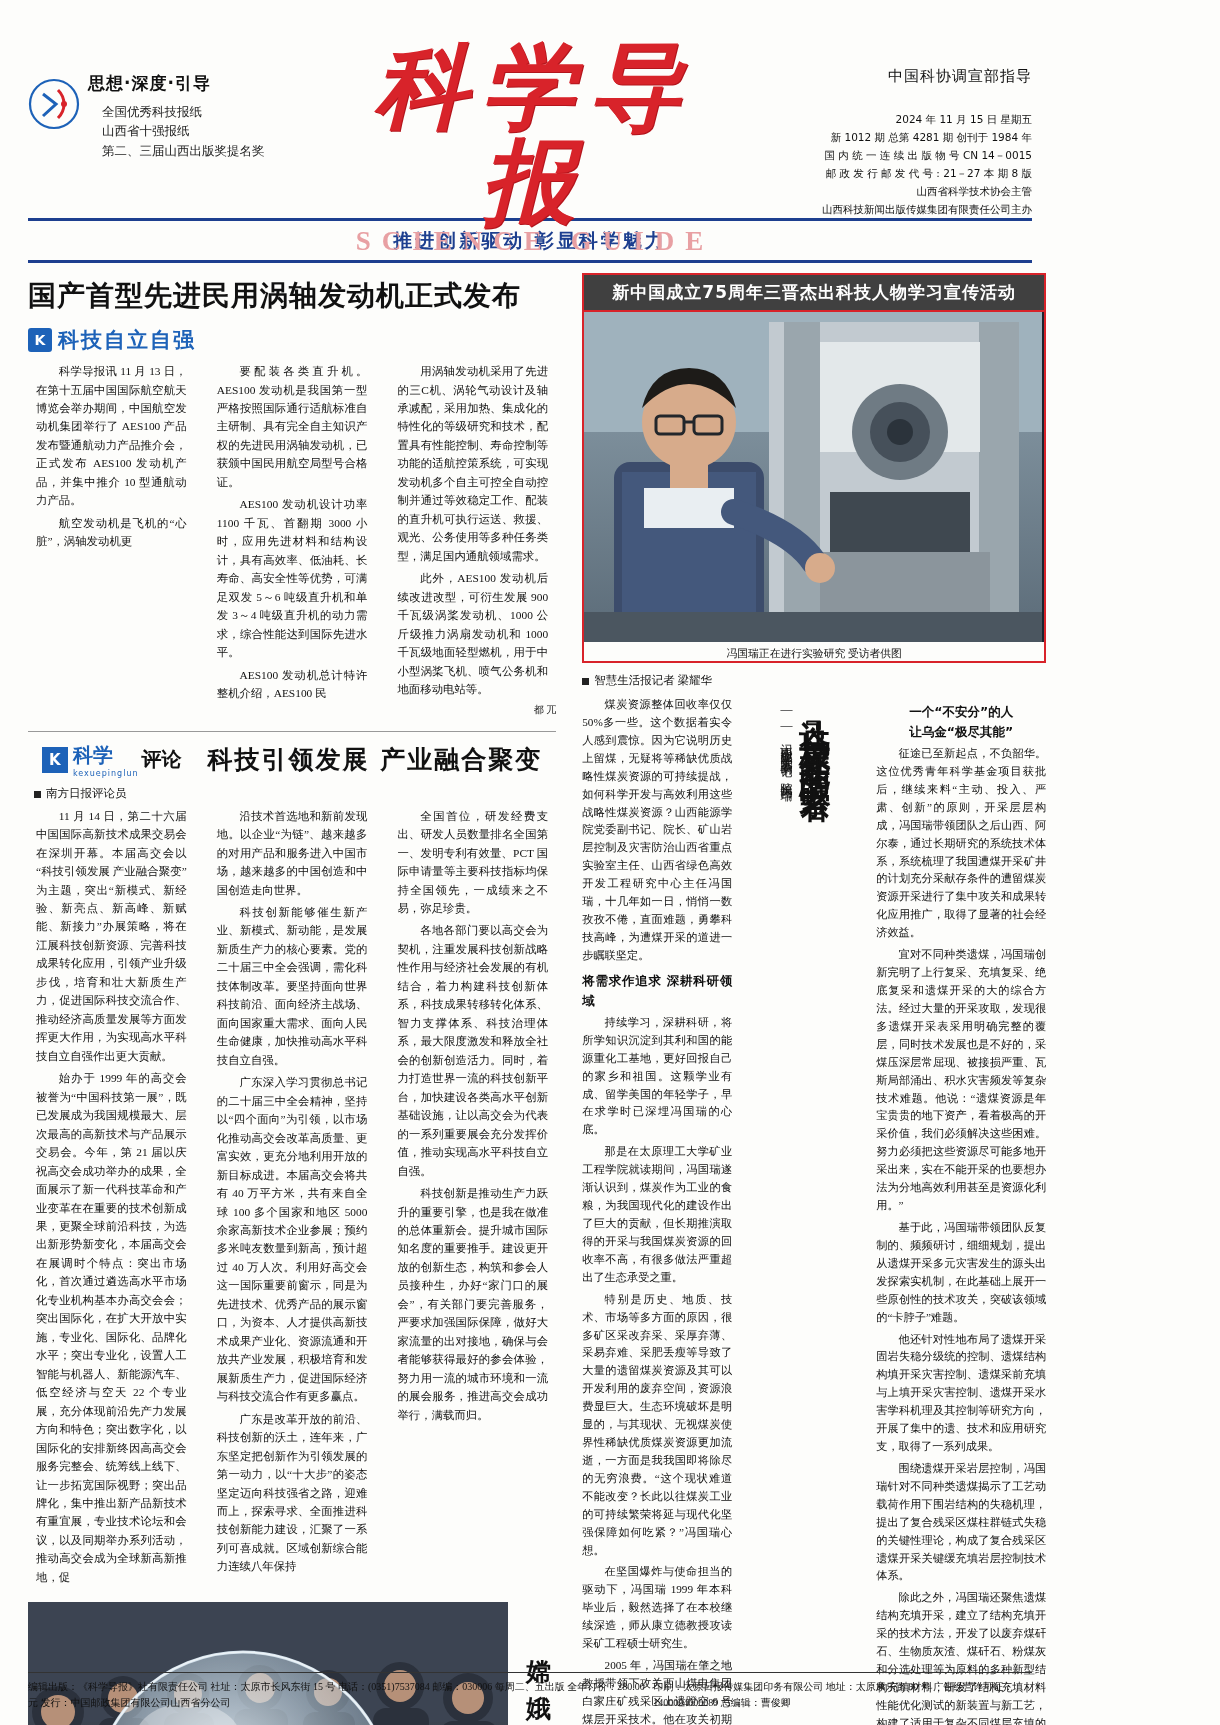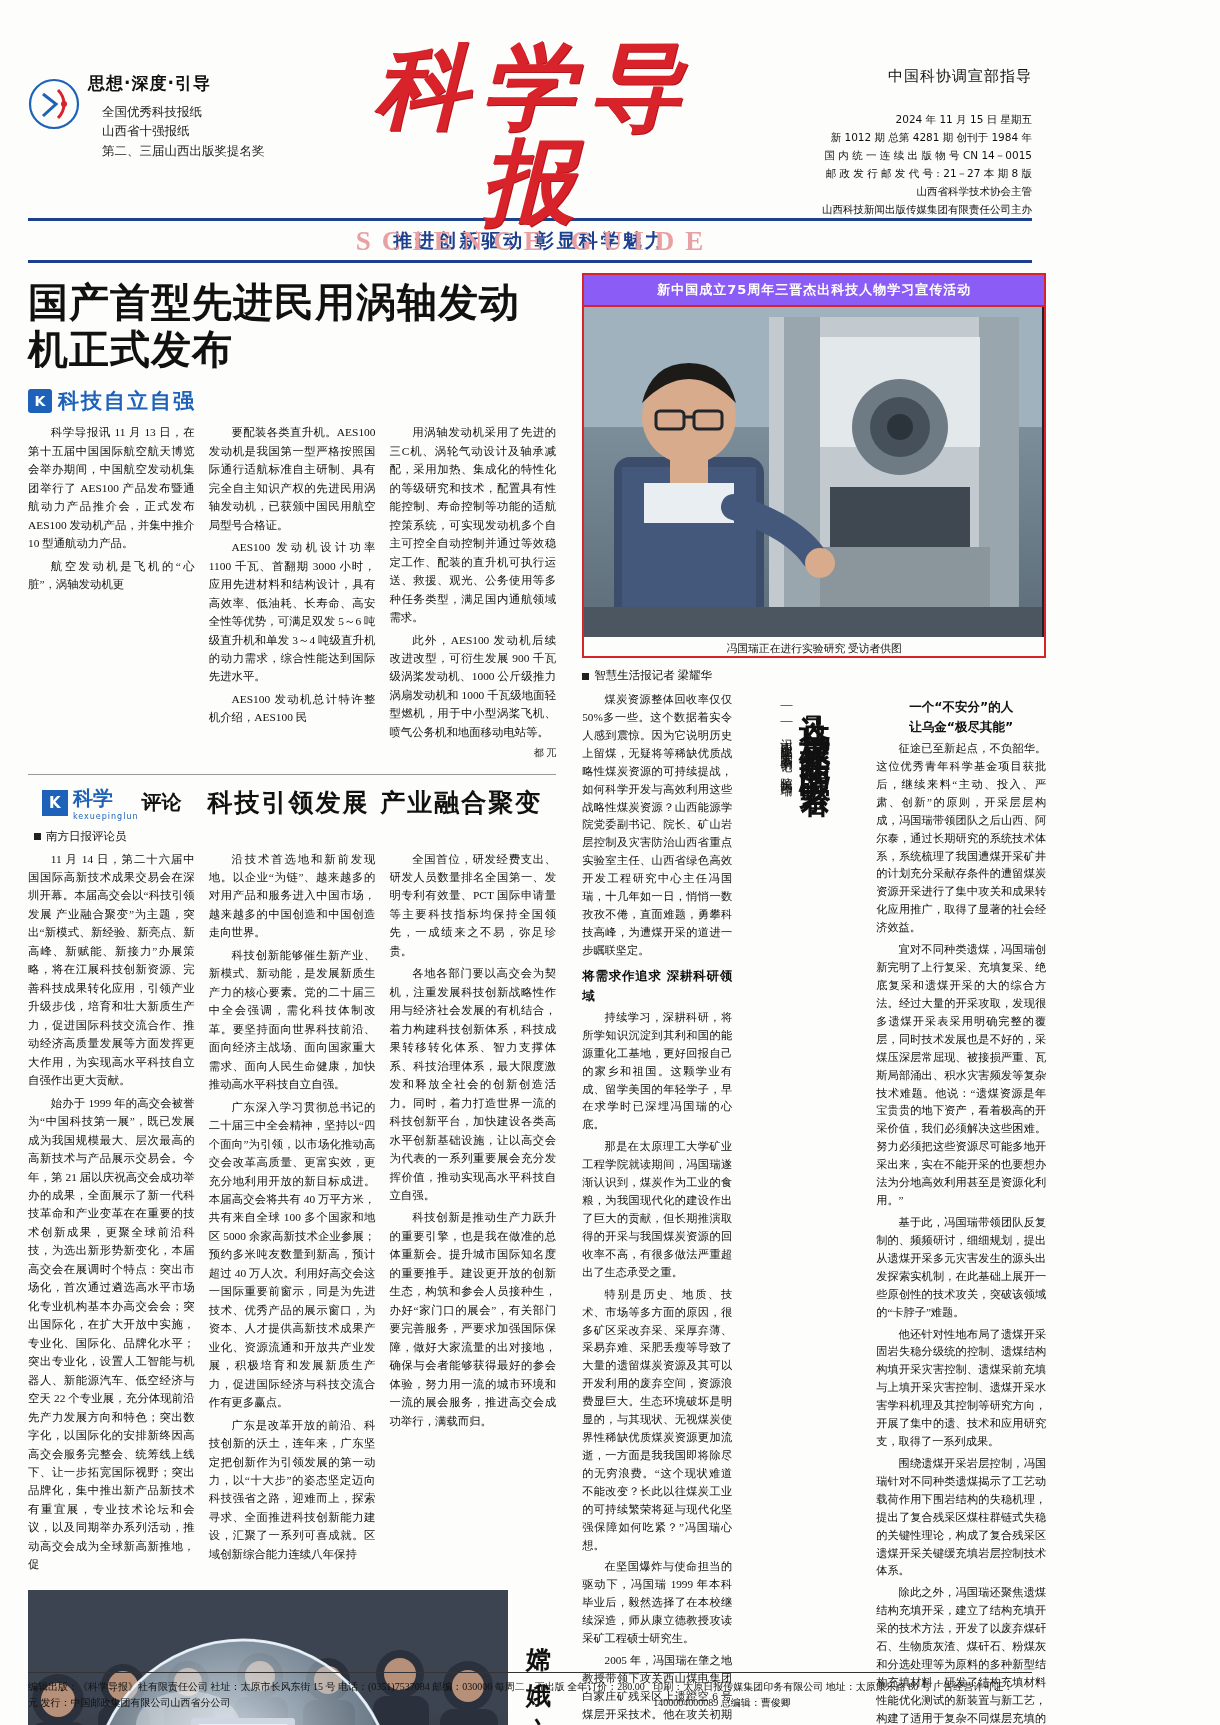--- a/index.html
+++ b/index.html
@@ -40,33 +40,33 @@
 
   
   .body-wrap{display:flex;gap:0;}
   .left-col{width:690px;}
   .divider-v{width:1px;background:#bbb;margin:0 13px;}
   .right-col{width:474px;}
 
   
   .lead-head{
     font-family:"DejaVu Sans",sans-serif;
-    font-size:40px;font-weight:bold;letter-spacing:1px;line-height:1.18;
+    font-size:28px;font-weight:bold;letter-spacing:1px;line-height:1.18;
     padding:6px 0 10px;
   }
   .tagbox{display:flex;align-items:center;margin:4px 0 8px;}
   .tag-k{
     width:24px;height:24px;background:#1d62b8;color:#fff;font-family:"DejaVu Sans",sans-serif;
     font-size:14px;font-weight:bold;display:flex;align-items:center;justify-content:center;border-radius:3px;margin-right:6px;
   }
   .tag-txt{font-family:"DejaVu Sans",sans-serif;font-weight:bold;font-size:21px;color:#1d62b8;letter-spacing:2px;}
 
   .art-cols{display:flex;gap:14px;font-size:11.4px;line-height:1.62;text-align:justify;}
   .art-cols > div{flex:1;}
-  .art-cols p{margin:0 0 4px;text-indent:2em;}
+  .art-cols p{margin:0 8px 4px;text-indent:2em;}
   .byline{text-align:right;margin-top:4px;font-size:10px;}
 
   .hr-thin{height:1px;background:#999;margin:12px 0 10px;}
 
   
   .comm-head{display:flex;align-items:center;justify-content:center;gap:26px;margin:2px 0 8px;}
   .comm-logo{display:flex;align-items:center;}
   .comm-k{width:26px;height:26px;background:#1d62b8;color:#fff;font-family:"DejaVu Sans",sans-serif;font-size:15px;font-weight:bold;display:flex;align-items:center;justify-content:center;margin-right:5px;}
   .comm-name{font-family:"DejaVu Sans",sans-serif;font-size:20px;font-weight:bold;color:#1d62b8;}
   .comm-name small{display:block;font-size:8px;letter-spacing:1px;color:#1d62b8;font-weight:normal;}
@@ -79,22 +79,22 @@
   .photo{width:480px;height:330px;position:relative;overflow:hidden;background:#2a2f3a;}
   .photo-cap{flex:1;}
   .cap-title{font-family:"DejaVu Sans",sans-serif;font-size:25px;font-weight:bold;line-height:1.45;text-align:center;margin:52px 0 26px;letter-spacing:1px;}
   .cap-txt{font-size:11.4px;line-height:1.62;text-align:justify;}
   .cap-txt p{margin:0 0 4px;text-indent:2em;}
   .cap-by{text-align:right;font-size:11.4px;margin-top:3px;}
   .sec-by{font-size:11.5px;margin:4px 0 8px;}
 
   
   .rb-banner{
-    background:#8b5cf6;color:#fff;text-align:center;font-family:"DejaVu Sans",sans-serif;
-    font-size:13px;font-weight:bold;letter-spacing:1px;padding:6px 0;border:2px solid #d8232a;
+    background:#404040;color:#fff;text-align:center;font-family:"DejaVu Sans",sans-serif;
+    font-size:17px;font-weight:bold;letter-spacing:1px;padding:6px 0;border:2px solid #d8232a;
   }
   .rb-box{border:2px solid #d8232a;border-top:none;padding:0;}
   .rphoto{width:100%;height:330px;position:relative;overflow:hidden;background:#1b2430;}
   .rphoto-cap{font-size:10.8px;text-align:center;margin-top:5px;}
   .vtitle{
     writing-mode:vertical-rl;text-orientation:upright;
     font-family:"DejaVu Sans",sans-serif;font-size:31px;font-weight:bold;letter-spacing:5px;
     line-height:1.16;height:500px;
   }
   .vsub{

